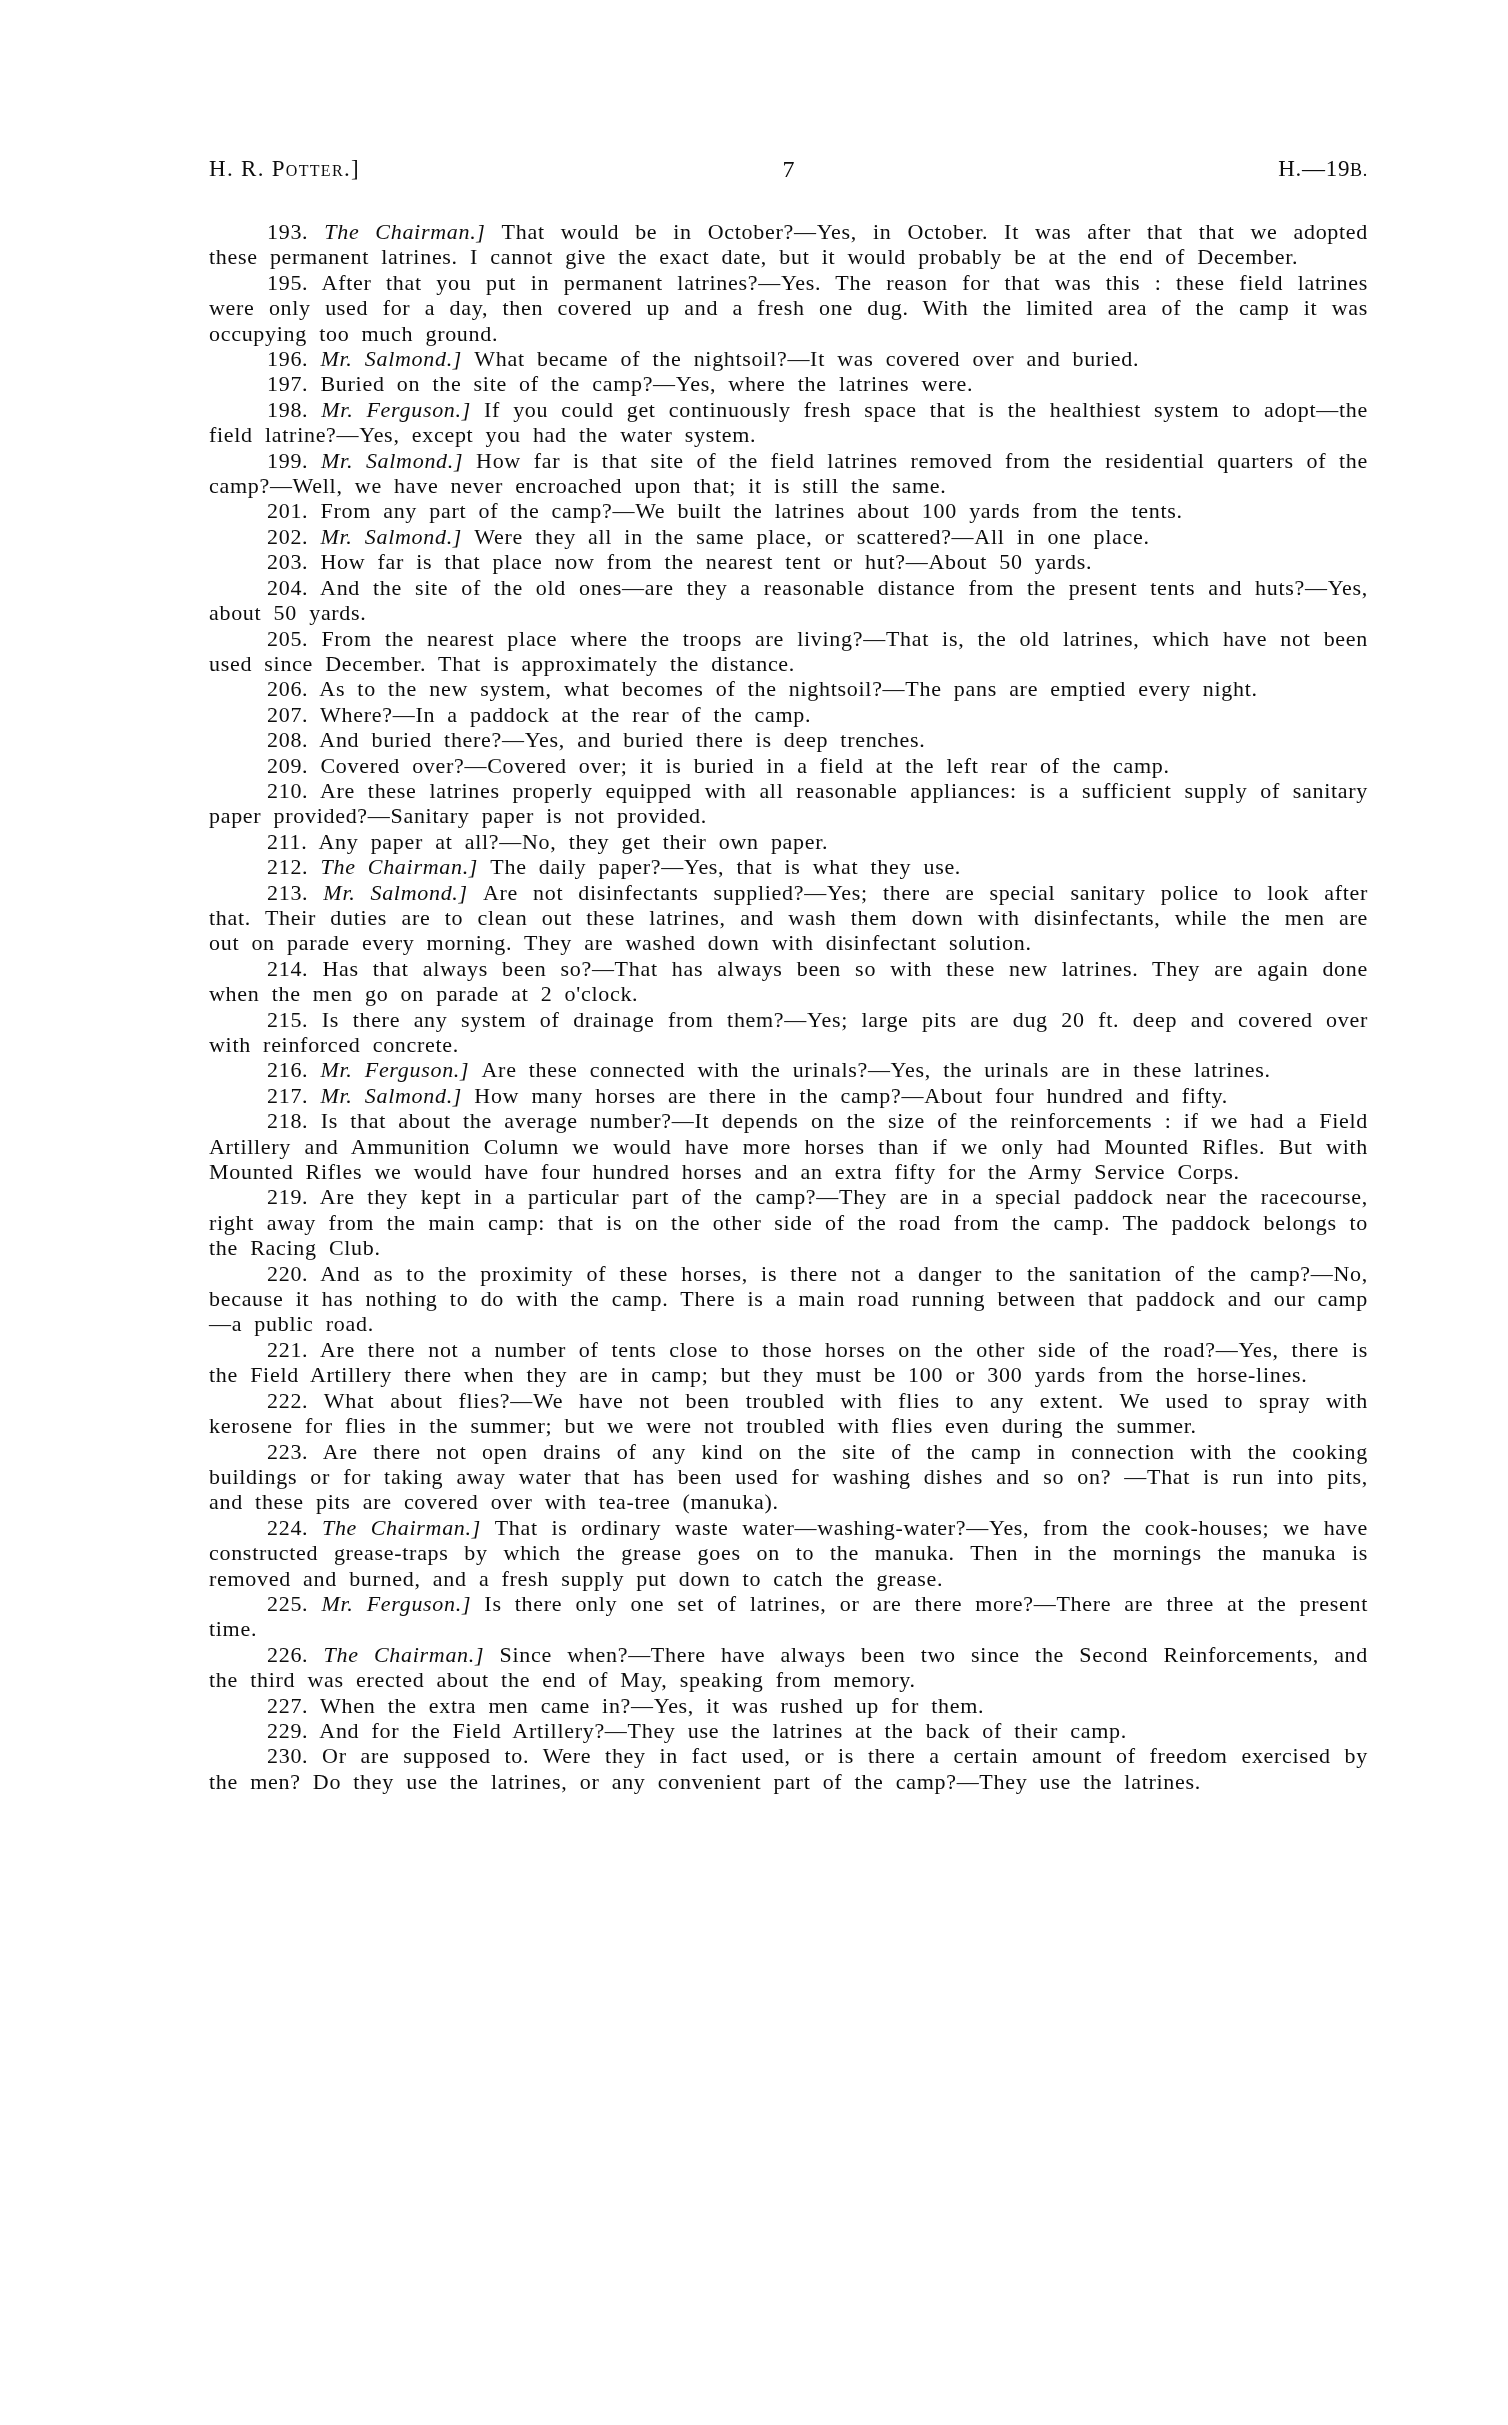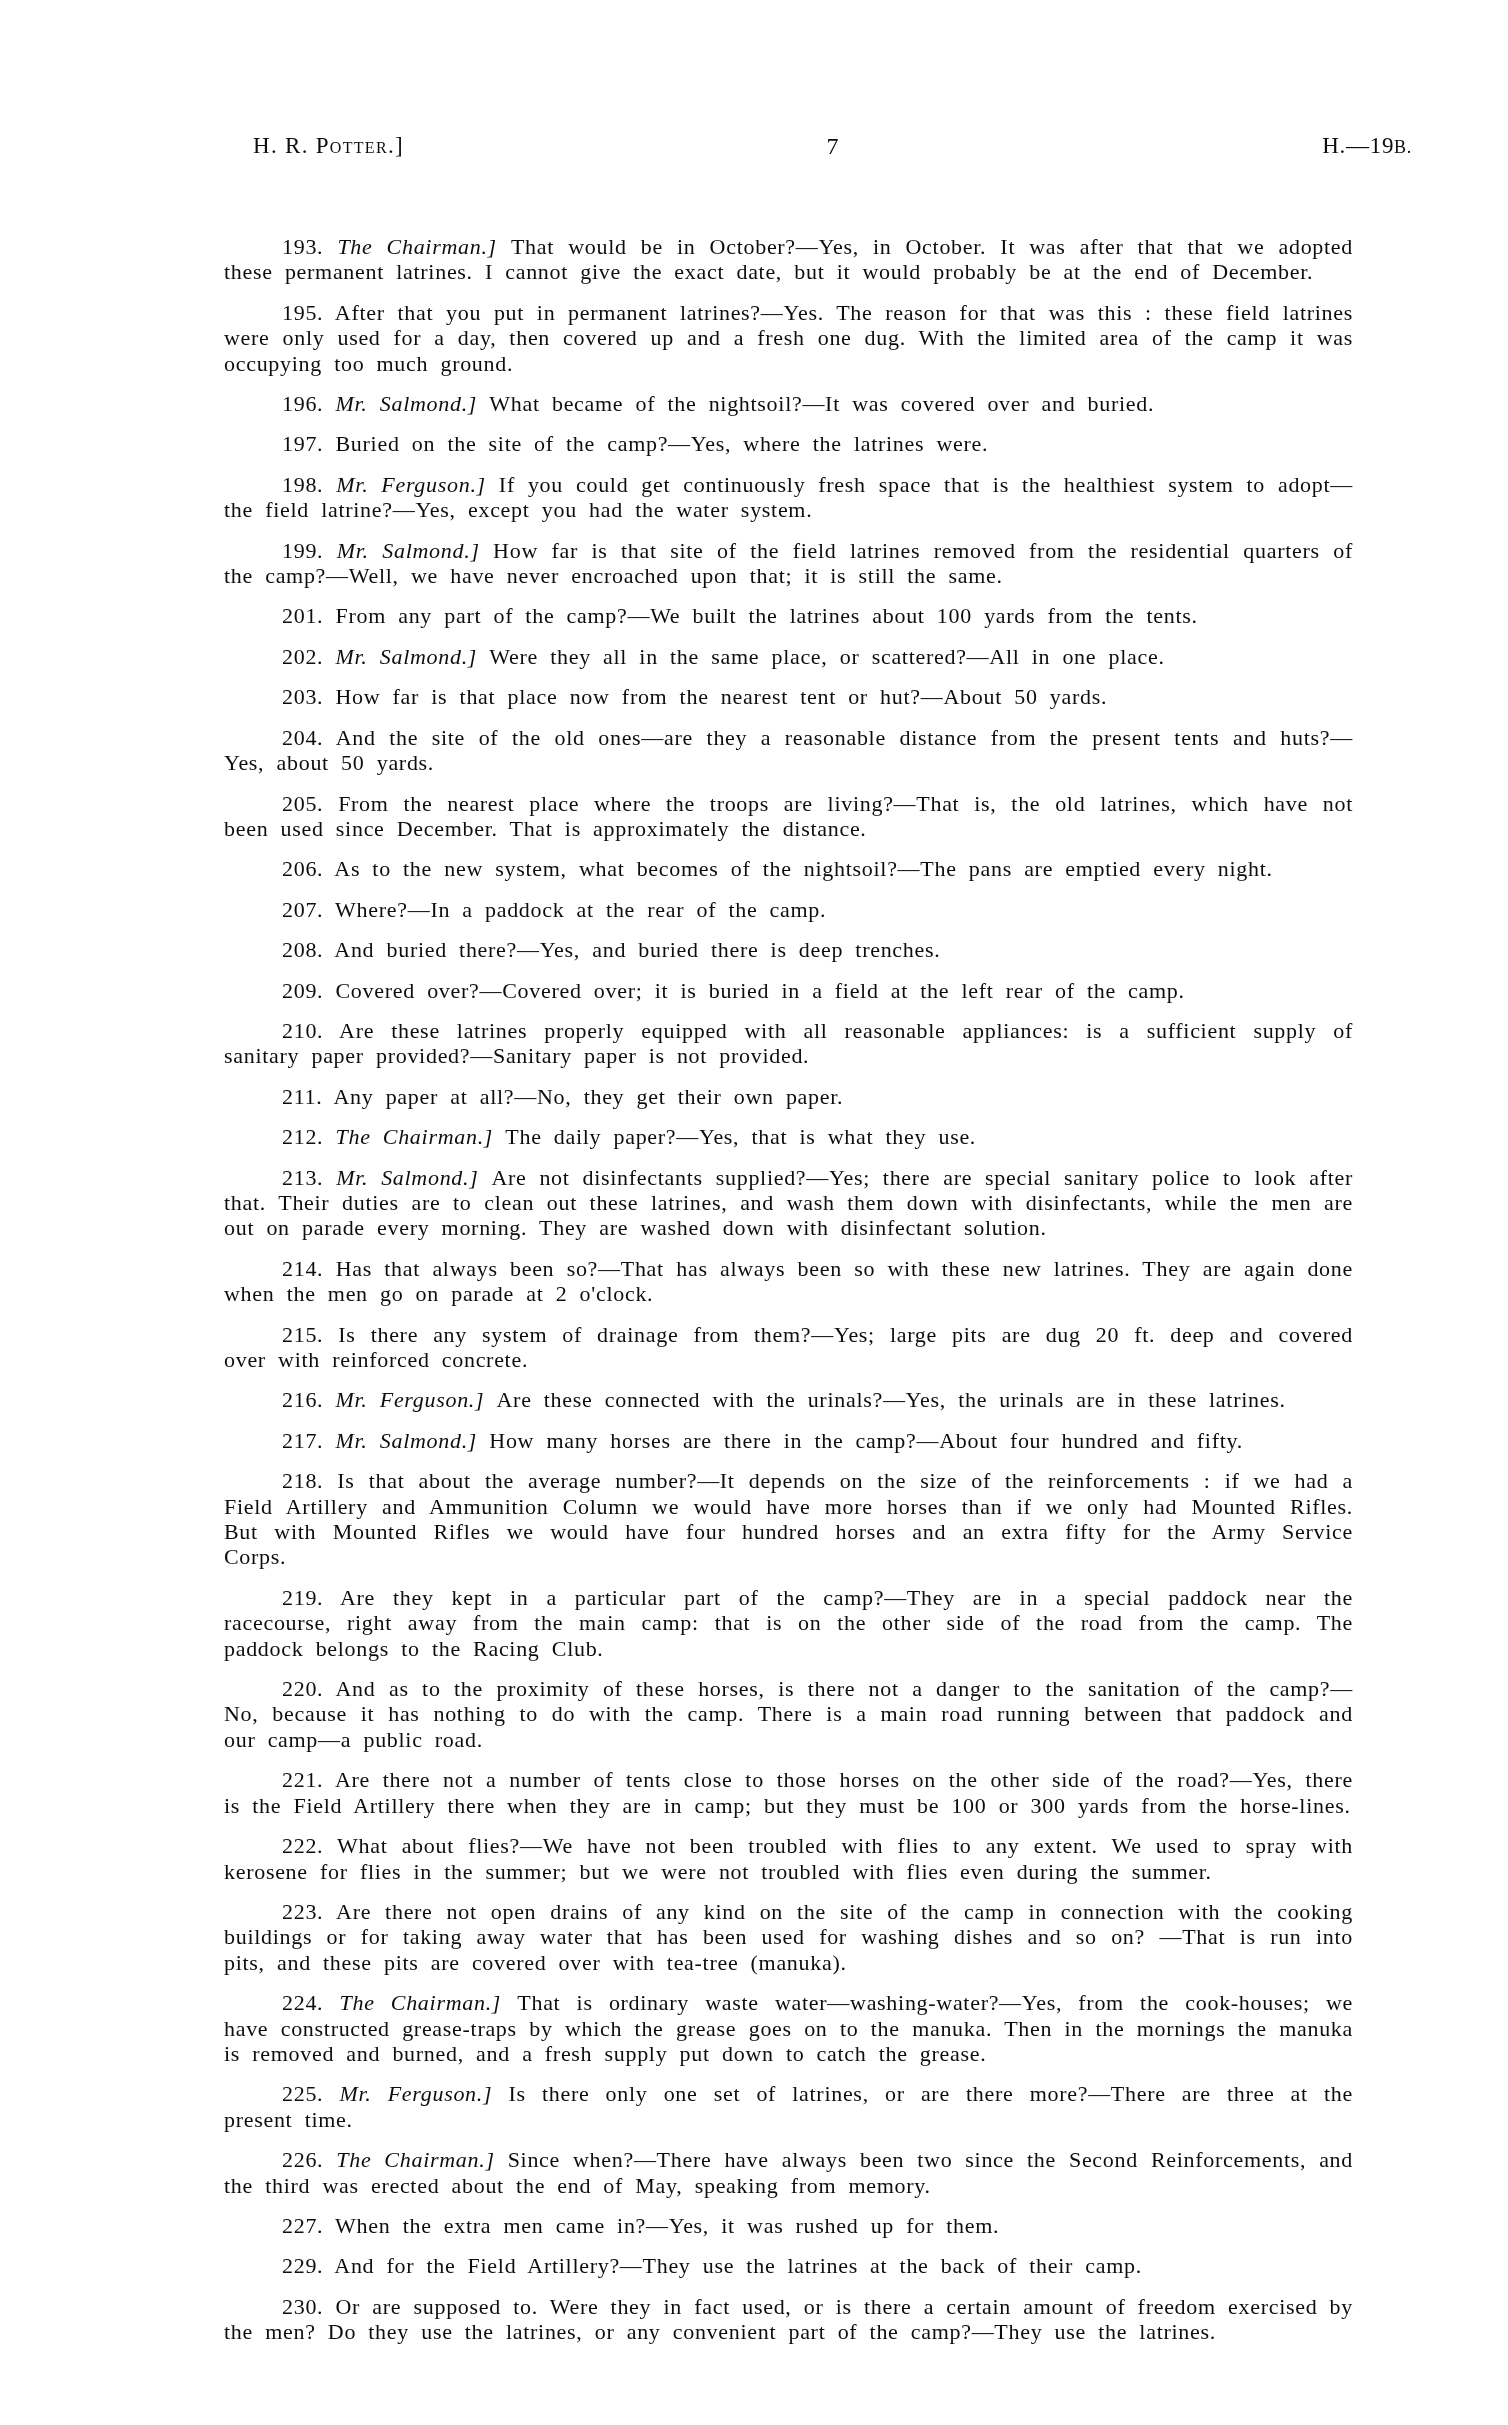--- a/index.html
+++ b/index.html
@@ -8,24 +8,23 @@
     width: 1508px;
     height: 2426px;
     background: #ffffff;
     color: #0d0d0d;
     font-family: "Liberation Serif", serif;
     overflow: hidden;
   }
   .running-header {
     position: absolute;
     left: 209px;
-    top: 133px;
+    top: 156px;
     width: 1159px;
     height: 33px;
-    margin-left: 44px;
   }
   .rh-left {
     position: absolute;
     left: 0; top: 0;
     font-variant: small-caps;
     font-size: 23px;
     letter-spacing: 1.3px;
     white-space: nowrap;
   }
   .rh-center {
@@ -46,21 +45,21 @@
     position: absolute;
     left: 209px;
     top: 219px;
     width: 1159px;
     font-size: 22px;
     line-height: 25.4px;
     text-align: justify;
     letter-spacing: 0.7px;
     word-spacing: 6px;
   }
-  .para { margin: 15px; text-indent: 58px; }
+  .para { margin: 0; text-indent: 58px; }
   .para .speaker { font-style: italic; }
 </style>
 </head>
 <body>
 
 <div class="sheet">
   <div class="running-header">
     <span class="rh-left">H. R. Potter.]</span>
     <span class="rh-center">7</span>
     <span class="rh-right"><span>H.—19</span><span class="smallcap">B.</span></span>

